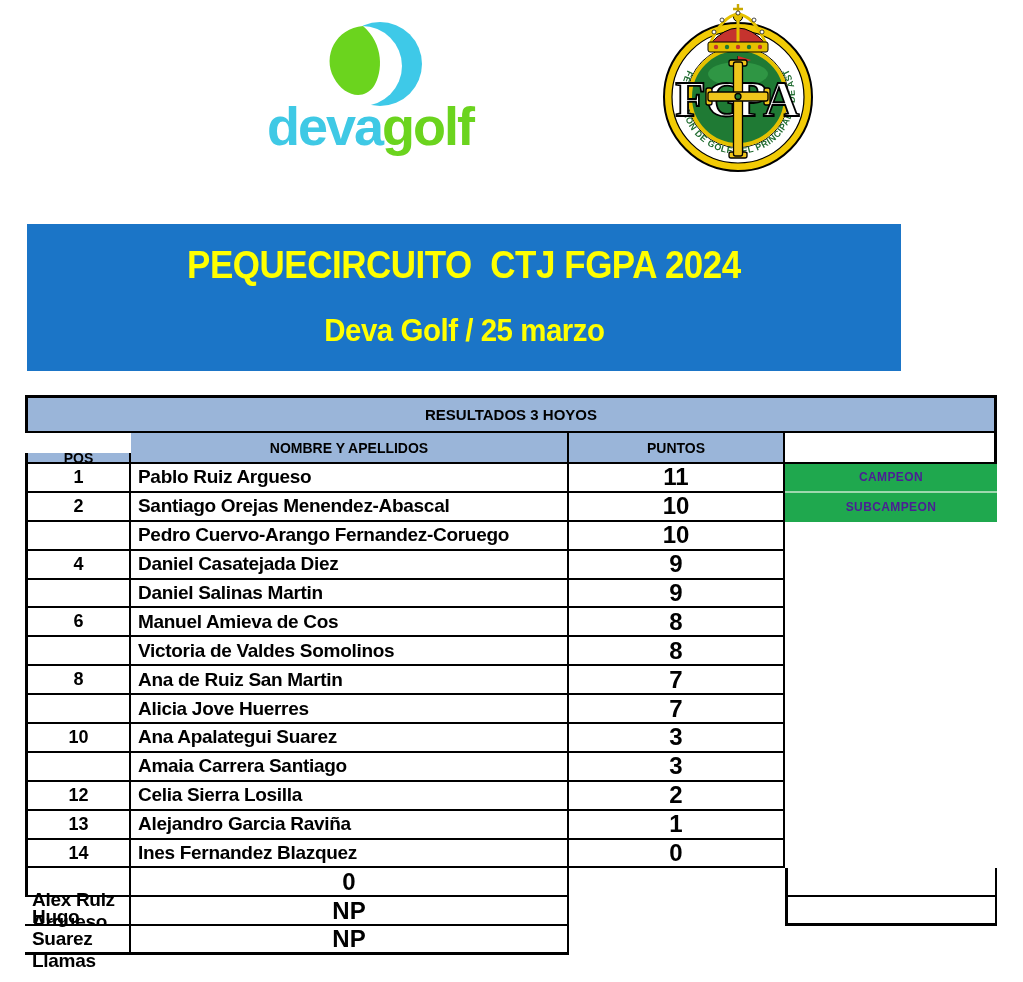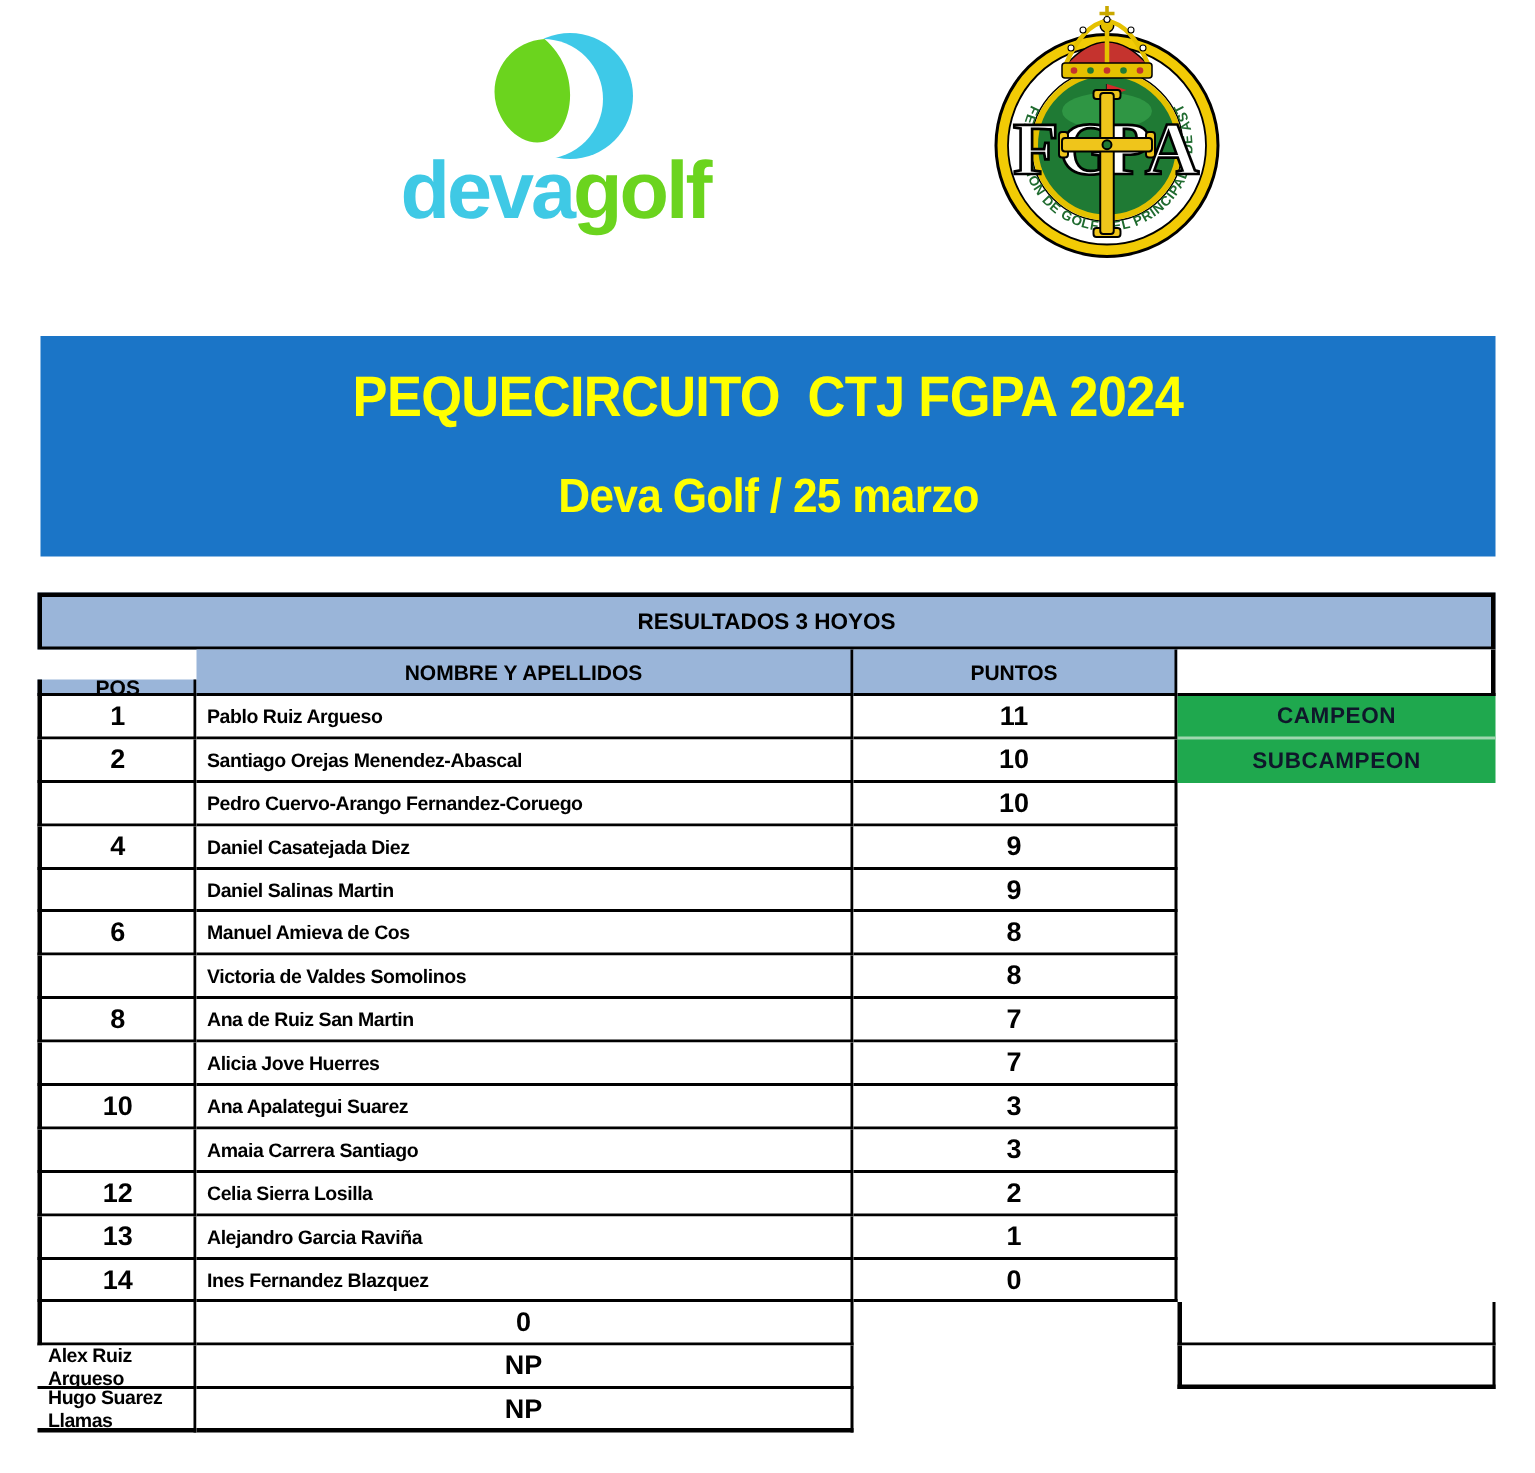--- a/index.html
+++ b/index.html
@@ -13,21 +13,21 @@
   html,body{background:#ffffff;}
   body{
     width:1023px;height:982px;position:relative;overflow:hidden;
     font-family:"Liberation Sans",sans-serif;color:#000;
   }
   
   .devagolf{position:absolute;left:250px;top:12px;width:240px;height:150px;}
   .fgpa{position:absolute;left:656px;top:0px;width:164px;height:174px;}
   
   .banner{
-    position:absolute;left:27px;top:224px;width:970px;height:147px;
+    position:absolute;left:27px;top:224px;width:874px;height:147px;
     background:var(--banner-bg);color:var(--banner-fg);
     display:flex;flex-direction:column;align-items:center;
   }
   .banner-title{
     margin-top:20px;font-size:38px;font-weight:bold;white-space:pre;
     transform:scaleX(0.92);transform-origin:center;letter-spacing:-0.5px;
   }
   .banner-sub{
     margin-top:25px;font-size:32px;font-weight:bold;white-space:pre;
     transform:scaleX(0.92);transform-origin:center;letter-spacing:-0.5px;
@@ -50,29 +50,29 @@
     border-right:2px solid #000;border-bottom:2px solid #000;
     display:flex;align-items:center;justify-content:center;font-size:14px;
   }
   .h.first{border-left:3px solid #000;margin-top:20px;}
   .h-award{
     background:#fff;
     border-right:3px solid #000;border-bottom:2px solid #000;
   }
   .cell{
     border-right:2px solid #000;border-bottom:2px solid #000;
-    display:flex;align-items:center;font-size:13px;background:#fff;
+    display:flex;align-items:center;font-size:19px;background:#fff;
   }
   .c-pos{border-left:3px solid #000;justify-content:center;font-size:18px;}
   .c-name{padding-left:7px;letter-spacing:-0.3px;}
-  .c-pts{justify-content:center;font-size:18px;}
+  .c-pts{justify-content:center;font-size:24px;}
   .row-last{border-bottom:3px solid #000;}
   .c-award{display:flex;align-items:center;justify-content:center;}
   .c-award.filled{
-    background:var(--award);color:#0f172a;font-size:15px;letter-spacing:0.4px;
+    background:var(--award);color:#4c1d95;font-size:12px;letter-spacing:0.4px;
   }
   .c-award.filled.first{border-bottom:2px solid var(--award-sep);}
   .c-award.ghost{background:transparent;}
 </style>
 </head>
 <body>
 
 <div class="devagolf">
   <svg width="240" height="150" viewBox="0 0 240 150">
     <g>

